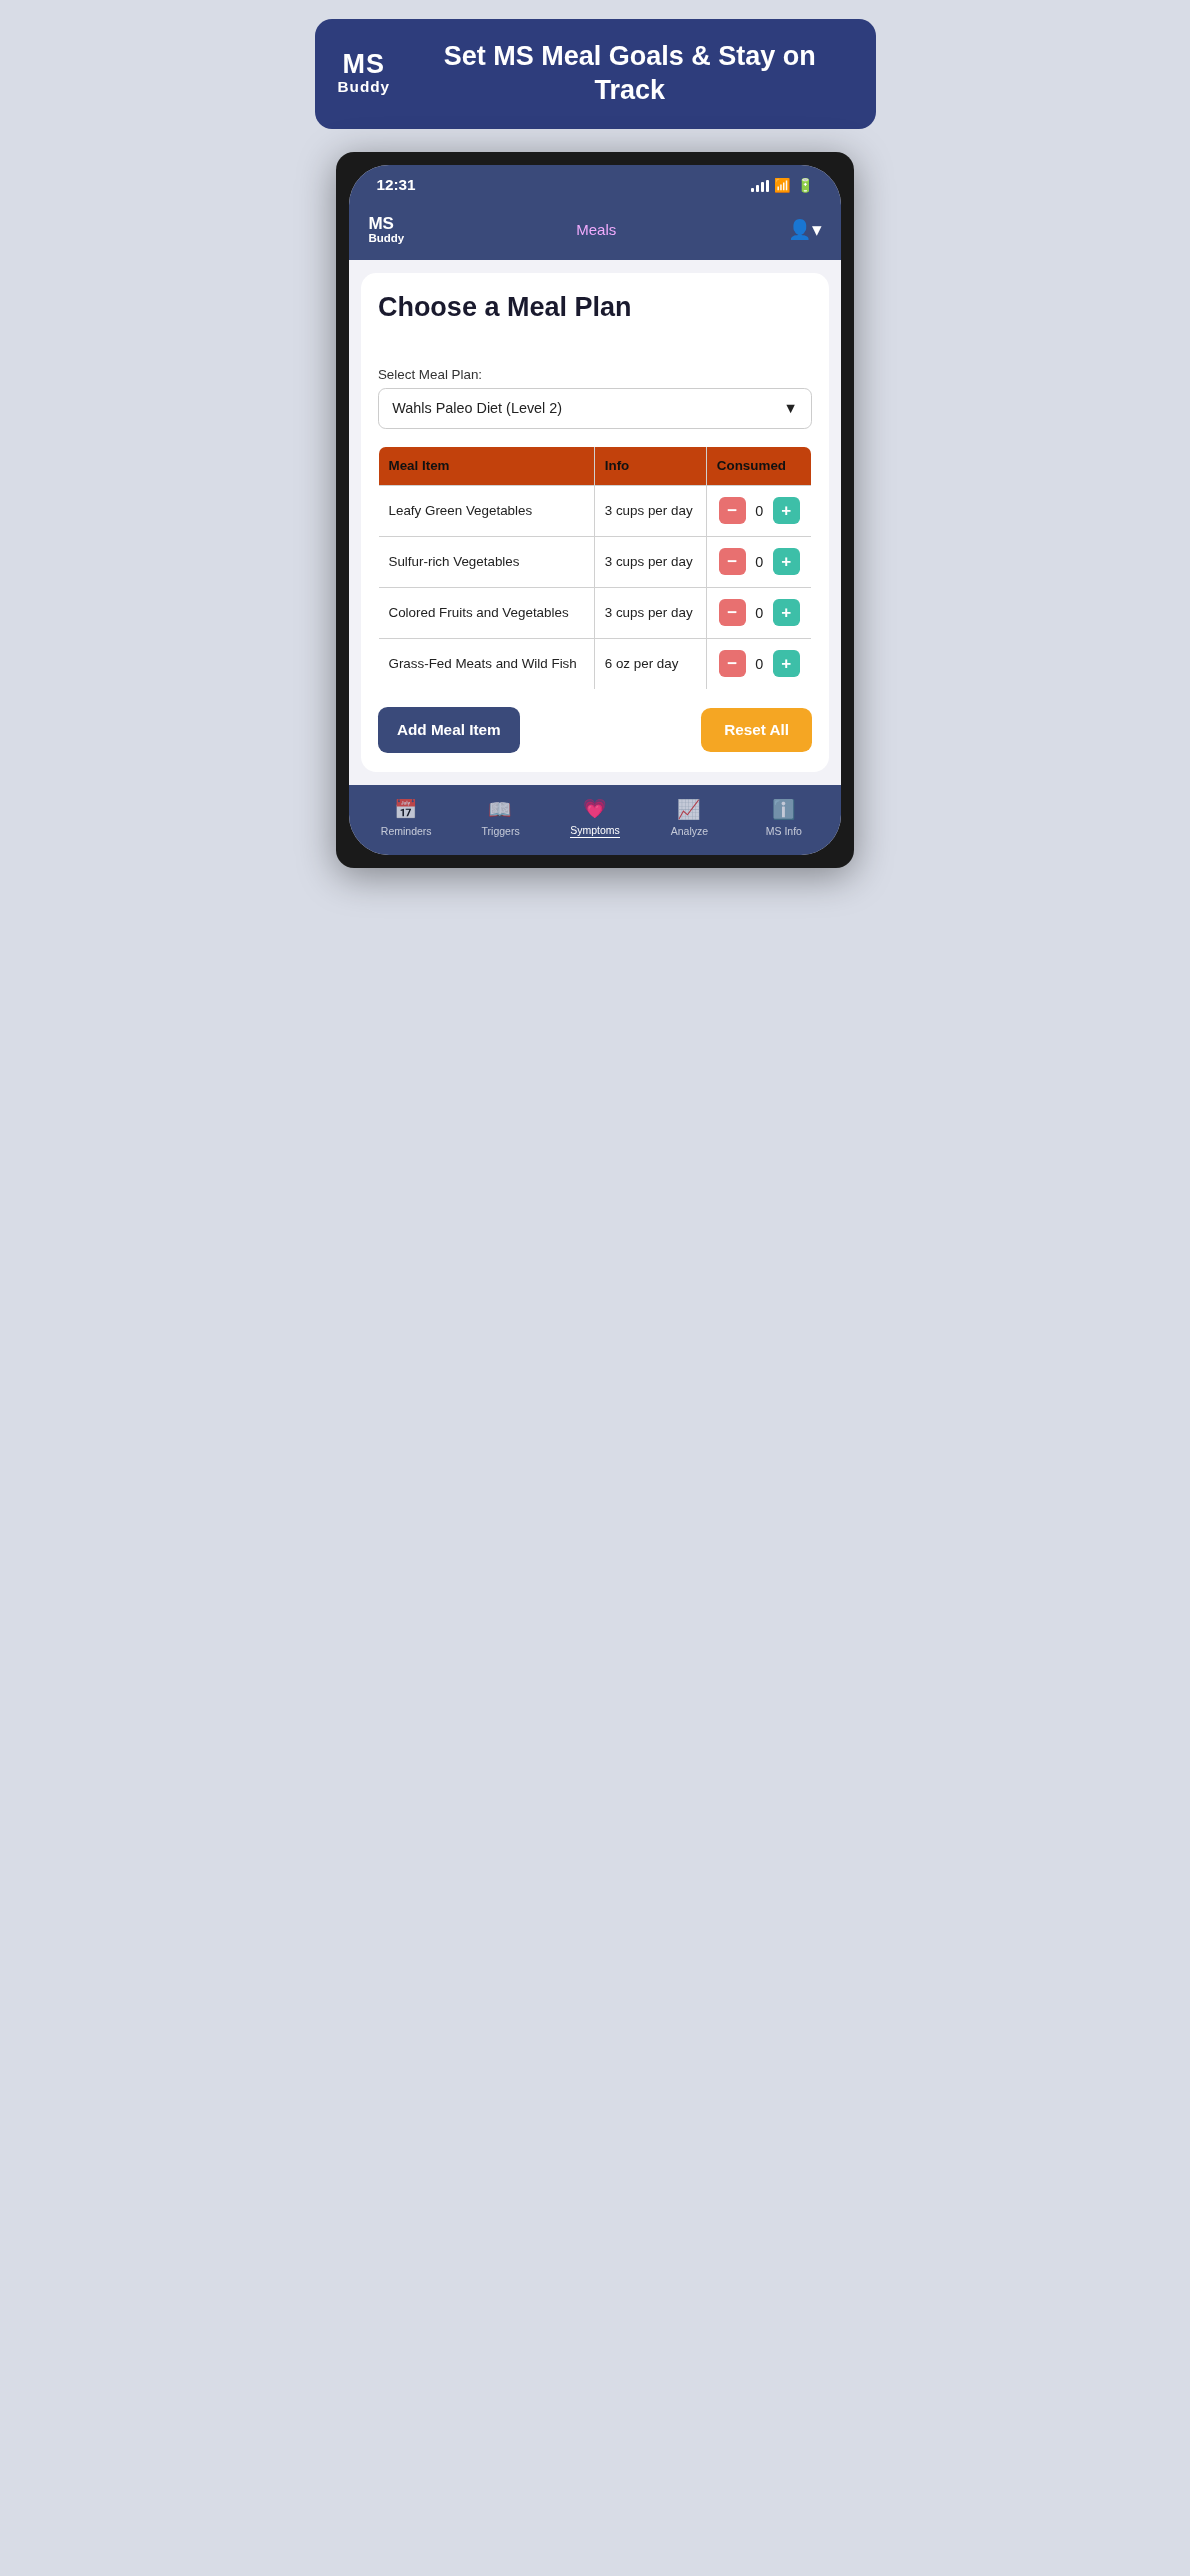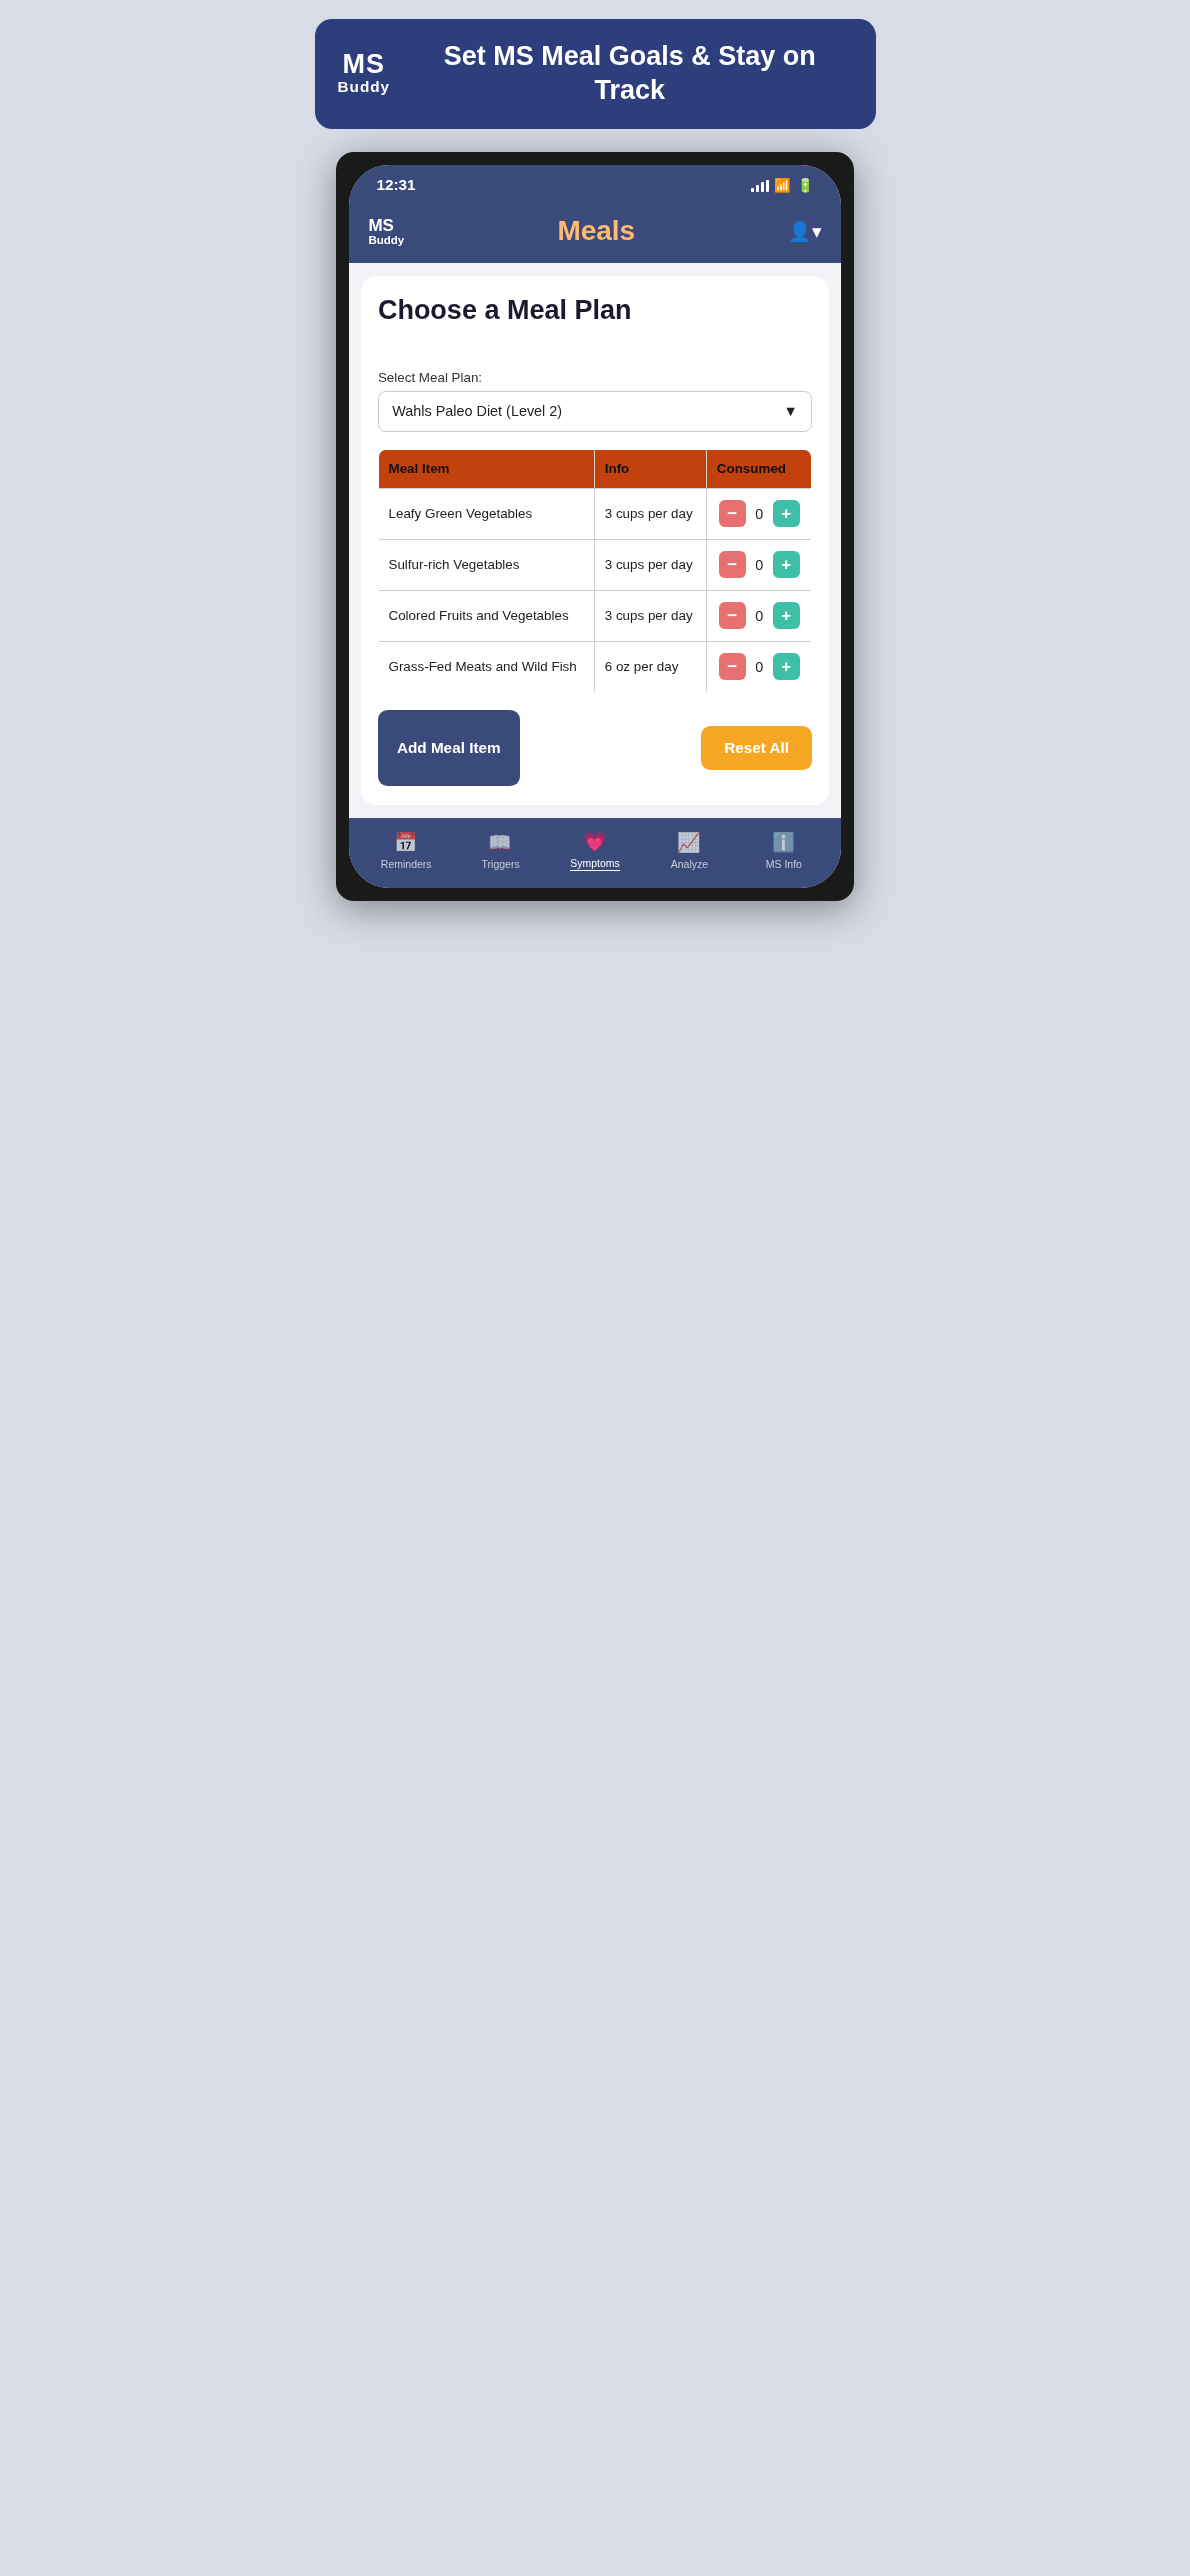--- a/index.html
+++ b/index.html
@@ -129,23 +129,23 @@
       display: flex;
       flex-direction: column;
       align-items: flex-start;
       color: white;
     }
 
     .header-logo .ms { font-size: 17px; font-weight: 900; line-height: 1; }
     .header-logo .buddy { font-size: 11.5px; font-weight: 600; }
 
     .header-title {
-      color: #fdba74;
-      font-size: 28px;
-      font-weight: 700;
+      color: #f0abfc;
+      font-size: 15px;
+      font-weight: 400;
     }
 
     .header-user {
       color: white;
       font-size: 19px;
       display: flex;
       align-items: center;
       gap: 3.8px;
     }
 
@@ -275,21 +275,21 @@
       justify-content: space-between;
       align-items: center;
       margin-top: 3.8px;
     }
 
     .btn-add-meal {
       background: #3a4a7a;
       color: white;
       border: none;
       border-radius: 9.6px;
-      padding: 29px 19px;
+      padding: 14px 19px;
       font-size: 15.3px;
       font-weight: 600;
       cursor: pointer;
     }
 
     .btn-reset {
       background: #f5a623;
       color: white;
       border: none;
       border-radius: 9.6px;

